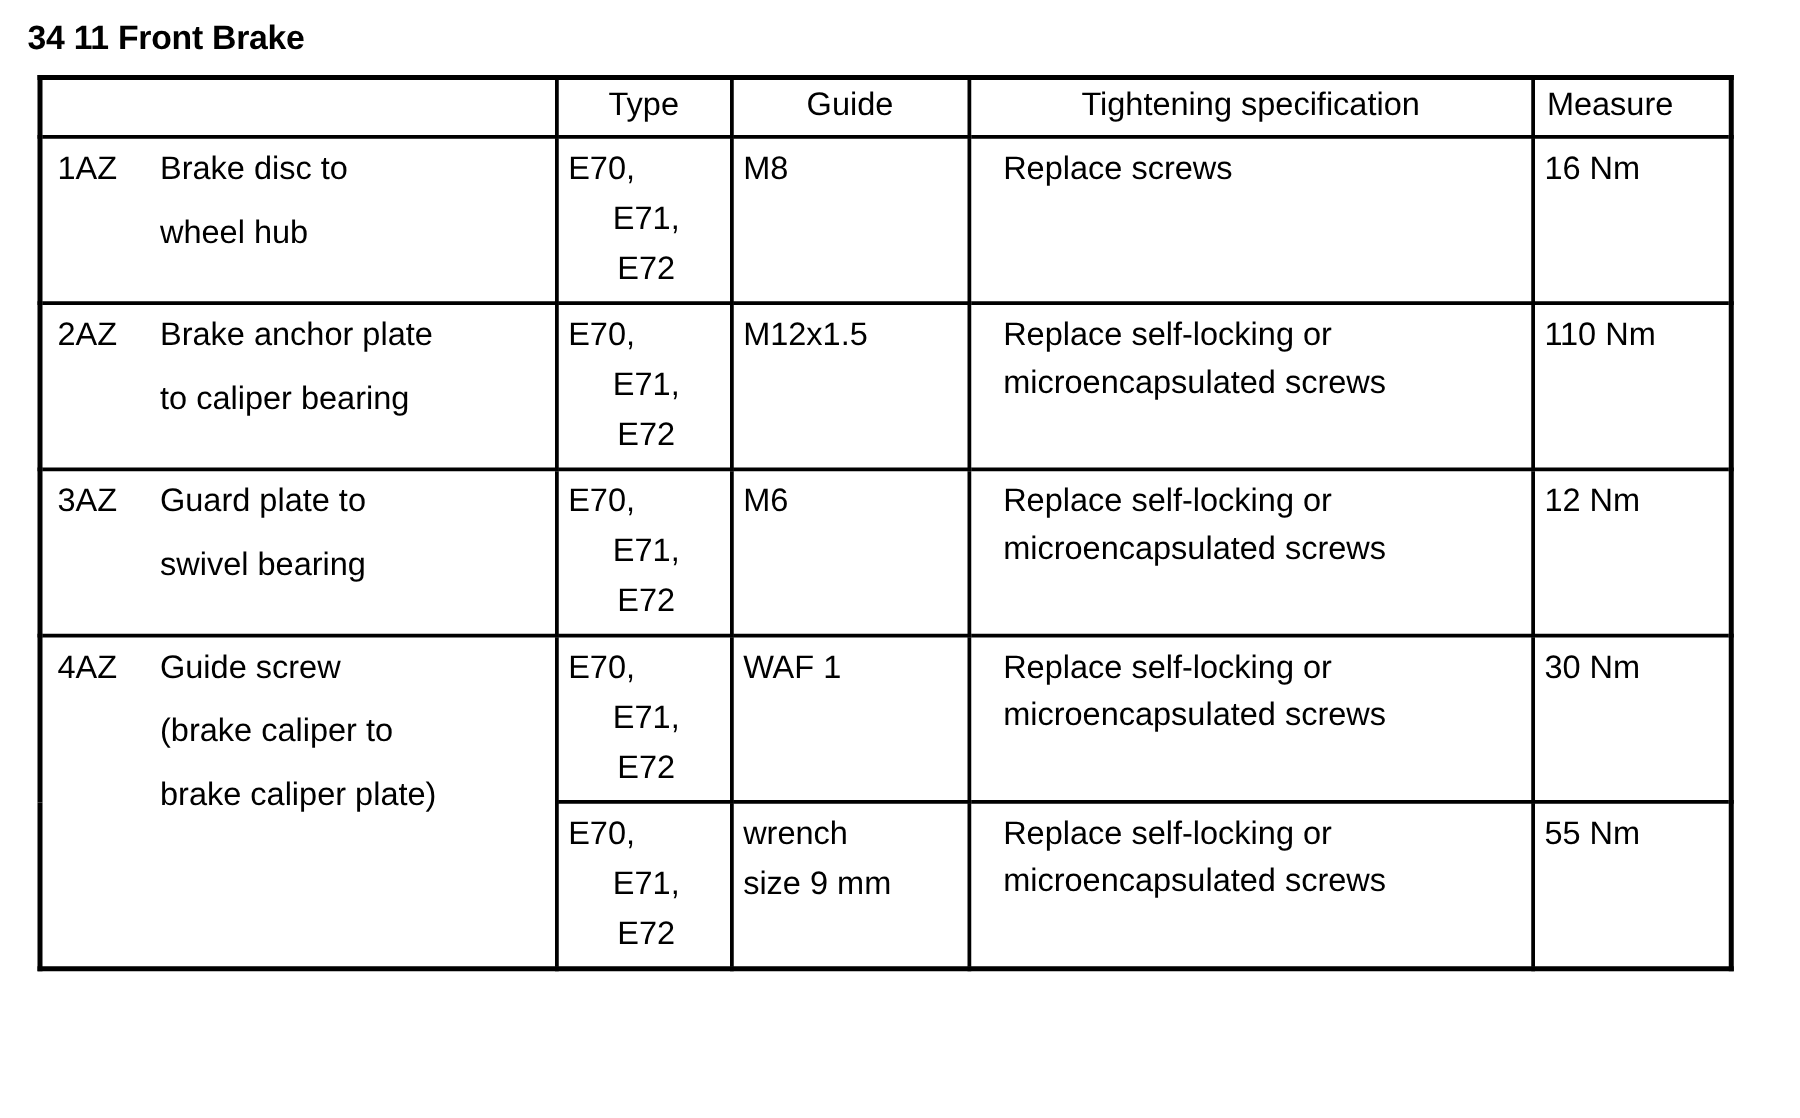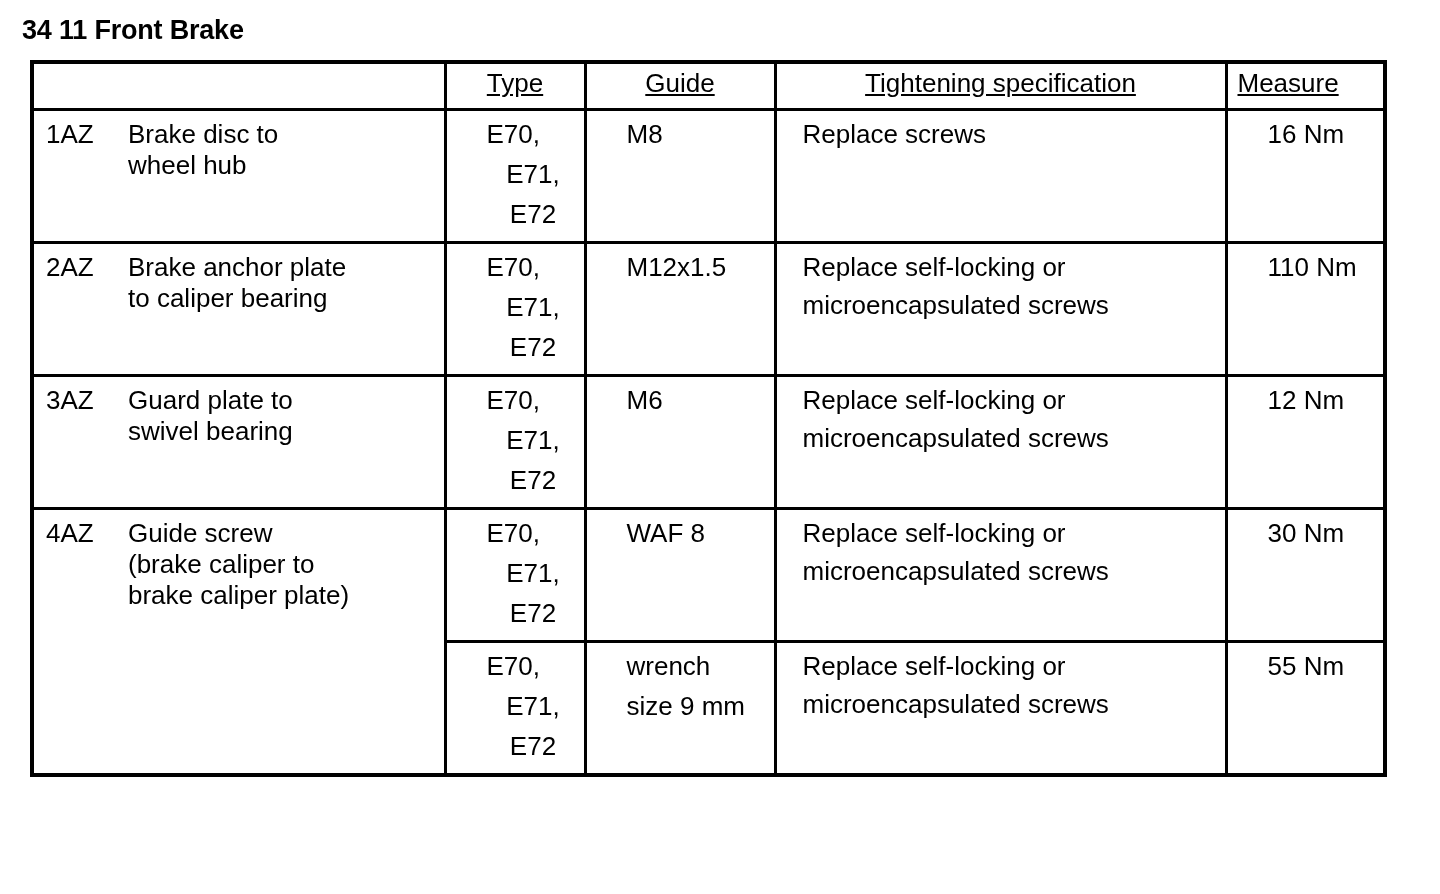--- a/index.html
+++ b/index.html
@@ -63,49 +63,47 @@
 
   thead th {
     height: 44px;
     font-weight: bold;
     font-size: 28px;
   }
   thead th .hcell {
     padding: 6px 0 0 0;
     text-align: center;
     white-space: nowrap;
-    text-decoration: underline;
   }
   thead th.th-empty .hcell { text-align: left; }
   thead th.th-measure .hcell { text-align: left; padding-left: 10px; }
   .cell-spec {
     padding: 10px 6px 12px 26px;
   }
   .cell-type,
   .cell-thread,
   .cell-measure {
     padding: 10px 4px 12px 8px;
-    margin-left: 32px;
   }
 
   .cell-desc {
     padding: 10px 20px 12px 12px;
     display: flex;
     align-items: flex-start;
   }
   .ref-code {
     flex: 0 0 auto;
     width: 82px;
     white-space: nowrap;
   }
   .desc-text {
     flex: 1 1 auto;
   }
   .line { display: block; white-space: nowrap; }
-  .line + .line { margin-top: 5px; }
+  .line + .line { margin-top: 25px; }
 
   .type-lines .line + .line { margin-top: 14px; text-align: center; }
   .thread-lines .line + .line { margin-top: 14px; }
   .spec-lines .line + .line { margin-top: 12px; }
 
   .r1 td { height: 130px; }
   .r2 td { height: 130px; }
   .r3 td { height: 130px; }
   .r4 td { height: 130px; }
   .r5 td { height: 130px; }
@@ -263,21 +261,21 @@
         </td>
         <td>
           <div class="cell-type type-lines">
             <span class="line">E70,</span>
             <span class="line">E71,</span>
             <span class="line">E72</span>
           </div>
         </td>
         <td>
           <div class="cell-thread thread-lines">
-            <span class="line">WAF 8</span>
+            <span class="line">WAF 1</span>
           </div>
         </td>
         <td>
           <div class="cell-spec spec-lines">
             <span class="line">Replace self-locking or</span>
             <span class="line">microencapsulated screws</span>
           </div>
         </td>
         <td>
           <div class="cell-measure">

